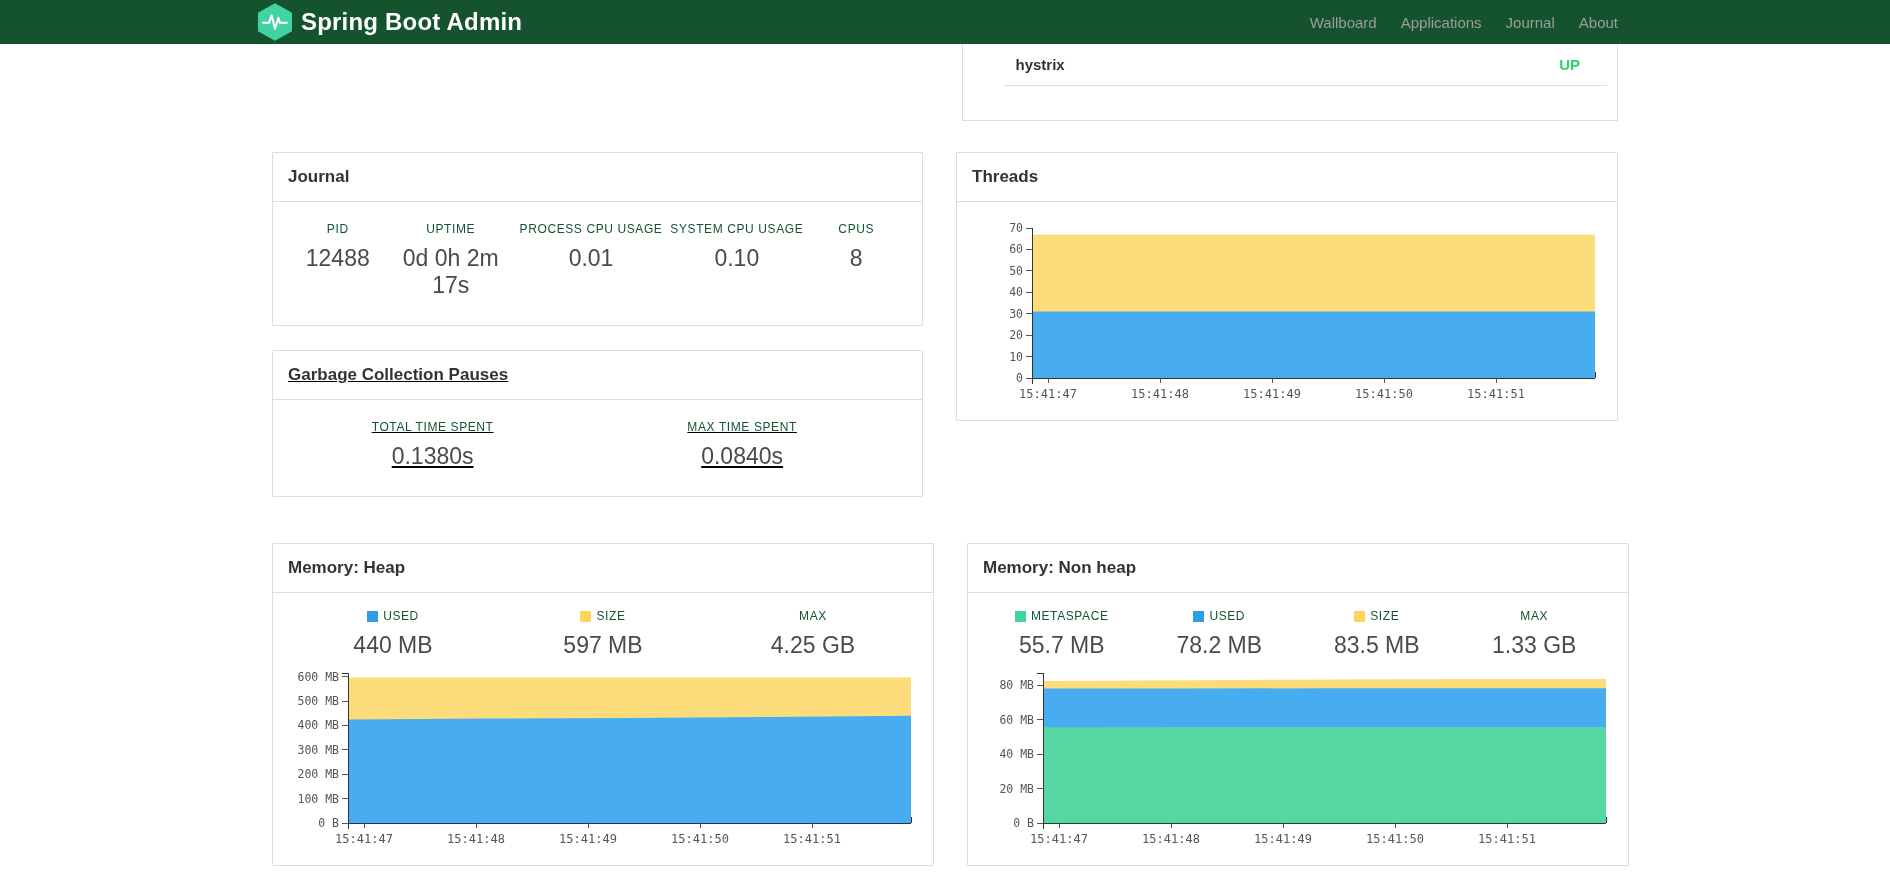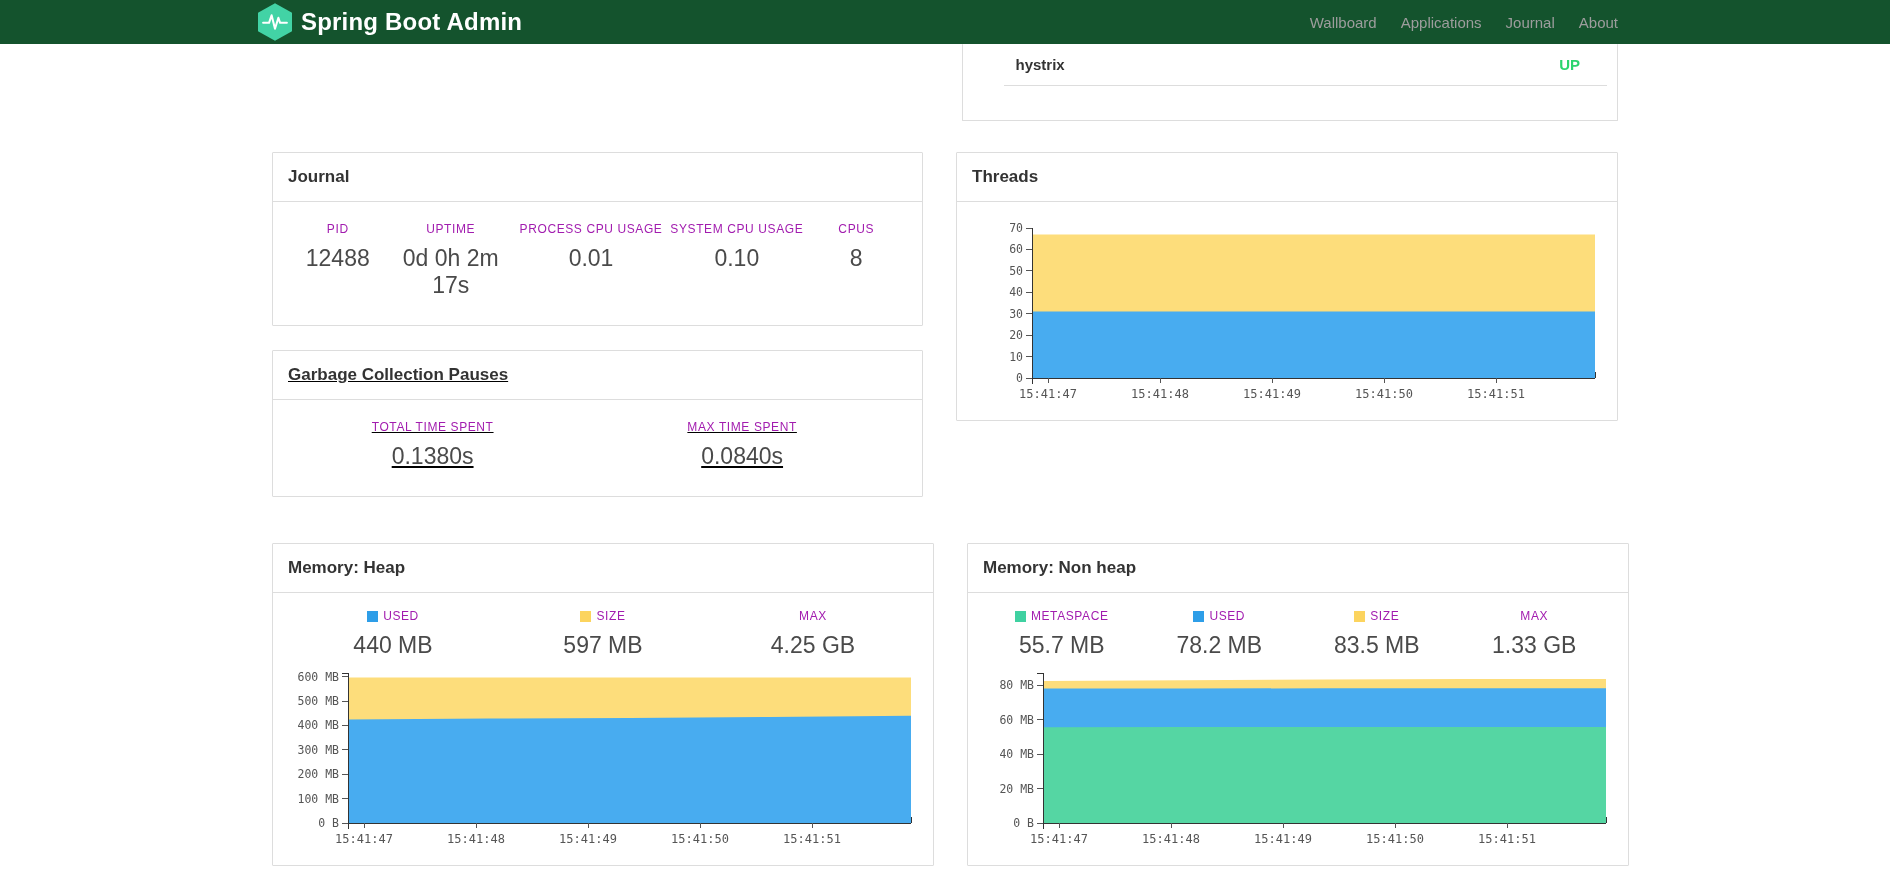--- a/index.html
+++ b/index.html
@@ -33,21 +33,21 @@
   
   .row { display: flex; gap: 33px; }
   .row-1 { margin-top: 31px; }
   .row-2 { margin-top: 46px; }
   .col { width: 662px; display: flex; flex-direction: column; }
   .col .card + .card { margin-top: 24px; text-decoration: underline; }
 
   
   .stats { display: flex; padding: 20px 15px 26px; }
   .stat { flex: 1; text-align: center; }
-  .stat-label { font-size: 12px; color: #a21caf; letter-spacing: .6px; white-space: nowrap;
+  .stat-label { font-size: 12px; color: #14532d; letter-spacing: .6px; white-space: nowrap;
     display: flex; align-items: center; justify-content: center; gap: 5px; }
   .swatch { width: 11px; height: 11px; display: inline-block; }
   .stat-value { font-size: 23px; color: #4a4a4a; margin-top: 9px; }
 
   .process-stats .stat:nth-child(1){flex:1.00}
   .process-stats .stat:nth-child(2){flex:1.27}
   .process-stats .stat:nth-child(3){flex:1.55}
   .process-stats .stat:nth-child(4){flex:1.38}
   .process-stats .stat:nth-child(5){flex:1.02}
   .gc-stats .stat:nth-child(1){flex:1.00}

